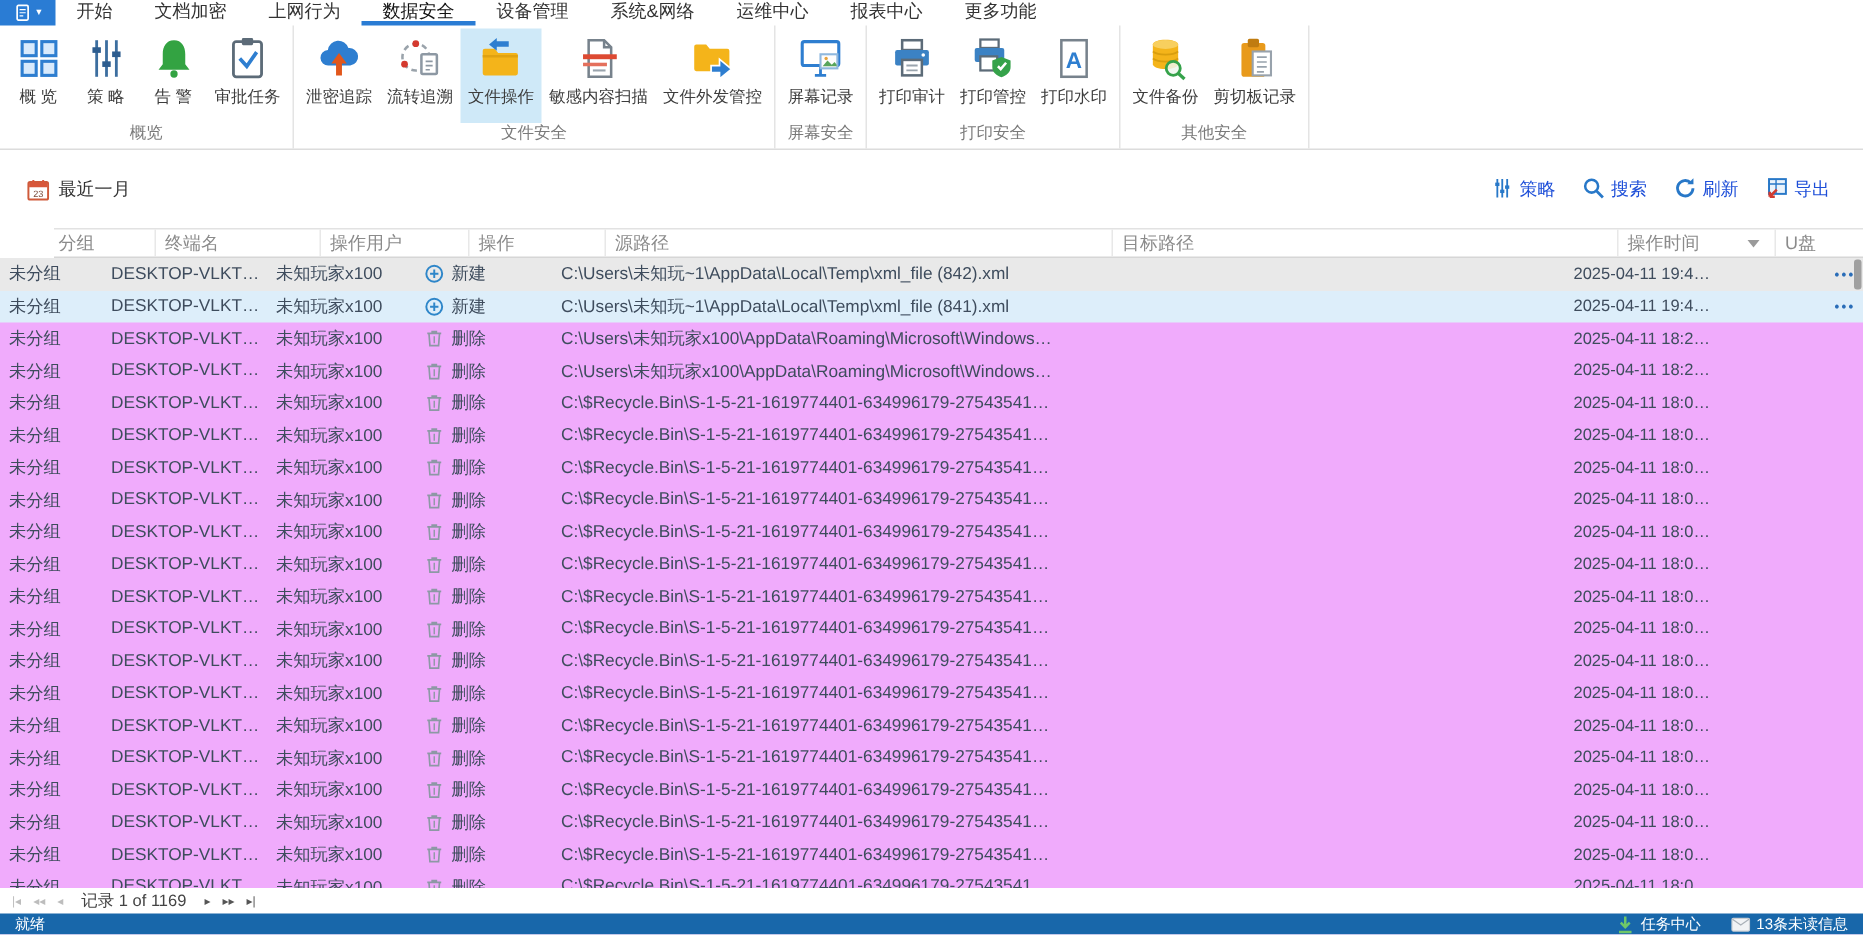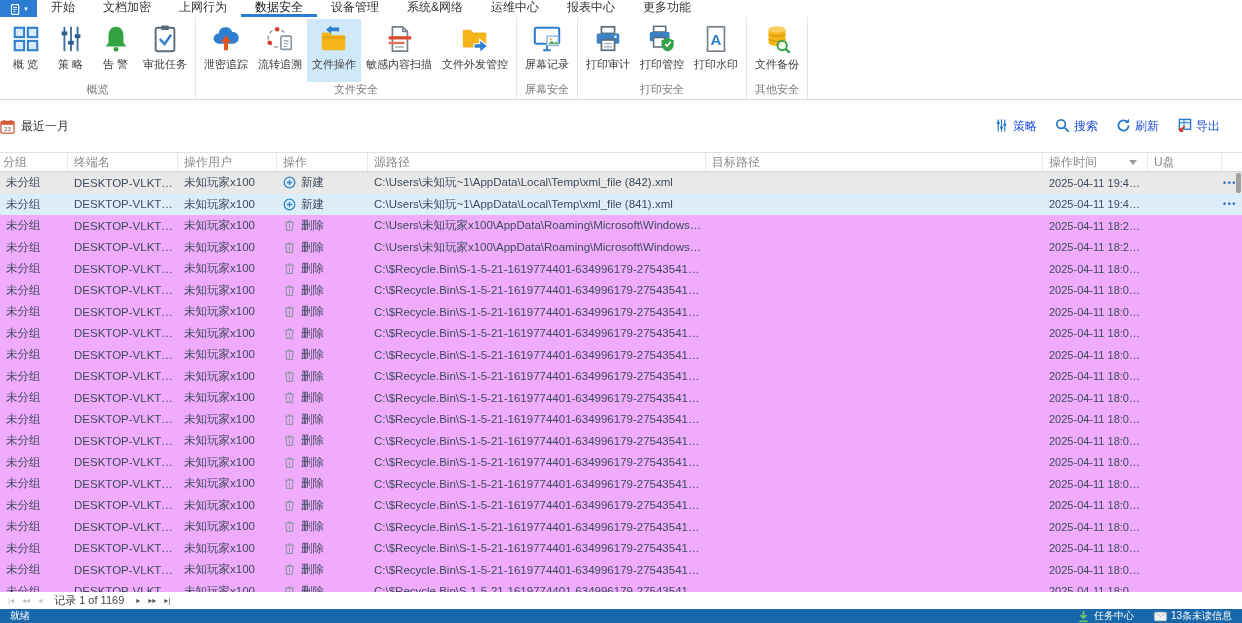--- a/index.html
+++ b/index.html
@@ -18,28 +18,28 @@
   .rgroup { display:flex; flex-direction:column; border-right:1px solid #e4e4e4; padding:0 2px; }
   .rbtns { flex:1; display:flex; align-items:stretch; padding:2px 1px 0; }
   .rbtn { display:flex; flex-direction:column; align-items:center; padding:5px 5px 2px; min-width:45px; cursor:pointer; }
   .rbtn.sel { background:#cfe9f8; }
   .rbtn .icon { width:30px; height:30px; margin-bottom:3px; }
   .rbtn .icon svg { width:100%; height:100%; display:block; }
   .rbtn .lbl { font-size:11px; color:#3d3d3d; white-space:nowrap; }
   .grouplabel { height:17px; line-height:15px; text-align:center; font-size:11px; color:#7a7a7a; }
 
   
-  .filterbar { height:52px; display:flex; align-items:center; padding:0 22px 0 0; background:#fff; }
+  .filterbar { height:52px; display:flex; align-items:center; padding:0 22px 0 18px; background:#fff; }
   .datefilter { display:flex; align-items:center; gap:6px; font-size:12px; color:#333; cursor:pointer; }
   .factions { margin-left:auto; display:flex; gap:18px; }
   .faction { display:flex; gap:4px; font-size:12px; color:#1d4ed8; cursor:pointer; }
   .fic { width:15px; height:15px; } .fic svg { width:100%; height:100%; display:block; }
 
   
-  .thead { height:20px; display:grid; align-items:center; border-top:1px solid #e2e2e2; border-bottom:1px solid #d6d6d6; background:#fff; }
+  .thead { height:20px; display:grid; align-items:center; border-top:1px solid #e2e2e2; border-bottom:1px solid #d6d6d6; background:#fff;margin-left:36px; }
   .hcell { display:flex; align-items:center; height:100%; padding:0 4px 0 6px; font-size:12px; color:#8b8b8b; border-right:1px solid #e8e8e8; white-space:nowrap; overflow:hidden; cursor:pointer; }
   .hcell:first-child { padding-left:3px; }
   .hcell.nob { border-right:none; }
   .sortcaret { margin-left:auto; margin-right:6px; width:0; height:0; border-left:4px solid transparent; border-right:4px solid transparent; border-top:5px solid #9a9a9a; }
   .tbody { height:420px; overflow:hidden; position:relative; background:#f0abfc; }
   .trow { display:grid; height:21.5px; align-items:center; cursor:default; }
   .trow.sel { background:#e9e9e9; }
   .trow.hov { background:#ddeefa; }
   .tc { padding:0 4px 0 6px; white-space:nowrap; overflow:hidden; text-overflow:ellipsis; font-size:11.5px; color:#3e4c5d; }
   .tc.time { font-size:11px; }
@@ -260,20 +260,31 @@
           <span class="icon">
             <svg viewBox="0 0 32 32">
               <path d="M7 6c0-1.9 4-3.4 9-3.4S25 4.1 25 6v14c0 1.9-4 3.4-9 3.4S7 21.9 7 20z" fill="#f4b41a"></path>
               <ellipse cx="16" cy="6" rx="9" ry="3.2" fill="#f8cf5e"></ellipse>
               <path d="M7 11c2 1.5 5.3 2.2 9 2.2s7-.7 9-2.2M7 16c2 1.5 5.3 2.2 9 2.2s7-.7 9-2.2" stroke="#d99e0e" stroke-width="1.2" fill="none"></path>
               <circle cx="21.5" cy="23" r="5" fill="#eef7ee" fill-opacity=".85" stroke="#35a24a" stroke-width="2"></circle>
               <line x1="25" y1="26.5" x2="29.5" y2="30.5" stroke="#35a24a" stroke-width="2.4"></line>
             </svg>
           </span>
           <span class="lbl">文件备份</span>
+        </div>
+        <div class="rbtn">
+          <span class="icon">
+            <svg viewBox="0 0 32 32">
+              <rect x="6" y="5" width="17" height="24" rx="2" fill="#e89a1b"></rect>
+              <rect x="10.5" y="2" width="8" height="6" rx="1.2" fill="#c07c10"></rect>
+              <rect x="14" y="11" width="13" height="17" fill="#fff" stroke="#98a2ac" stroke-width="1.5"></rect>
+              <path d="M17 15h7M17 18.5h7M17 22h7M17 25.5h5" stroke="#98a2ac" stroke-width="1.2"></path>
+            </svg>
+          </span>
+          <span class="lbl">剪切板记录</span>
         </div>
       </div>
       <div class="grouplabel">其他安全</div>
     </div>
   </div>
 
 <div class="filterbar">
   <div class="datefilter">
     <span class="fic">
         <svg viewBox="0 0 16 16">

